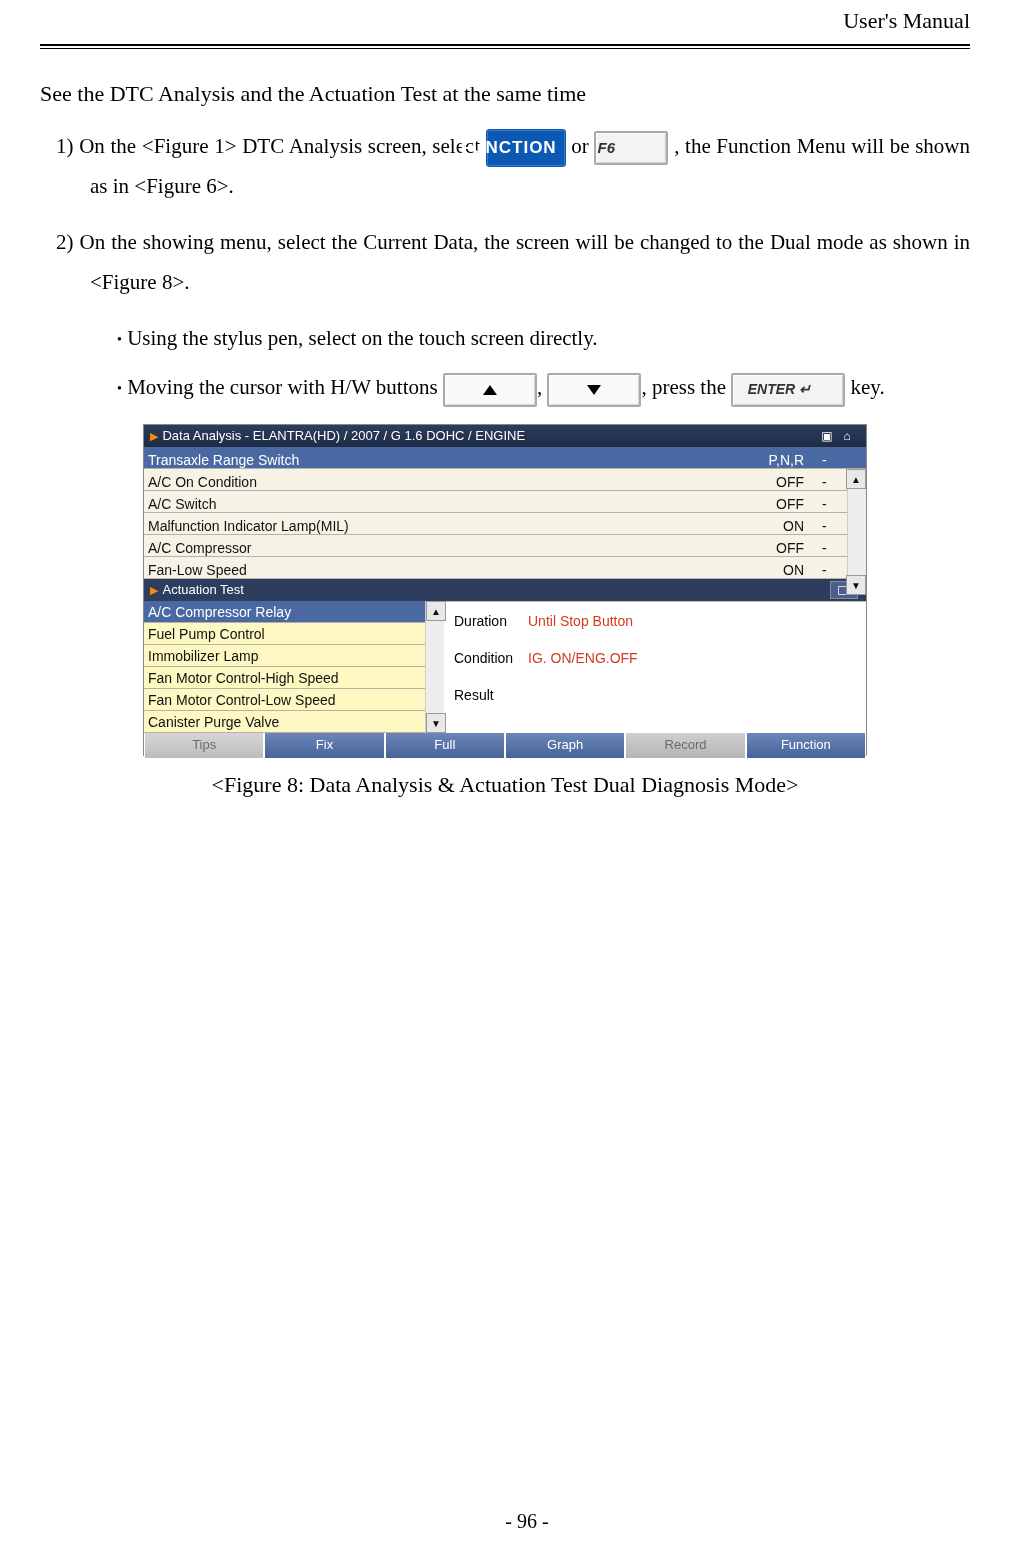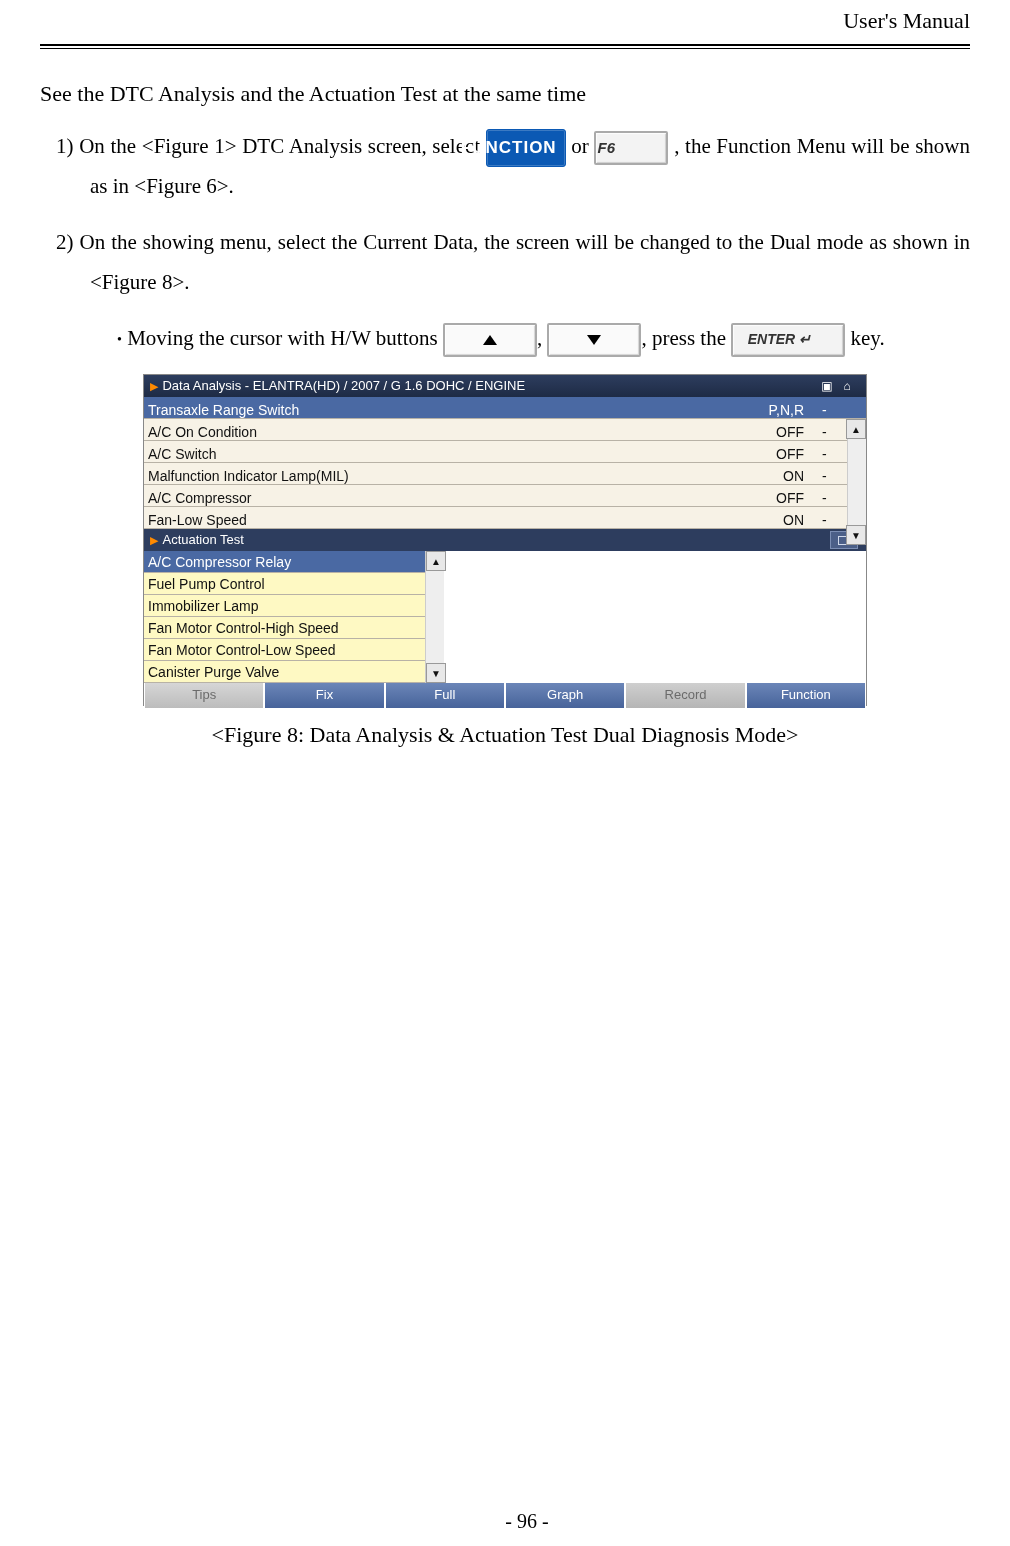--- a/index.html
+++ b/index.html
@@ -207,20 +207,24 @@
   <div class="num-para">
     <span>1) On the &lt;Figure 1&gt; DTC Analysis screen, select </span>
     <span class="btn-function">FUNCTION</span>
     <span> or </span>
     <span class="key-box key-f6">F6</span>
     <span>, the Function Menu will be shown as in &lt;Figure 6&gt;.</span>
   </div>
 
   <div class="num-para">2) On the showing menu, select the Current Data, the screen will be changed to the Dual mode as shown in &lt;Figure 8&gt;.</div>
 
+  <div class="bullet">
+    <span class="bullet-dot">•</span>
+    <span>Using the stylus pen, select on the touch screen directly.</span>
+  </div>
 
   <div class="bullet">
     <span class="bullet-dot">•</span>
     <span>Moving the cursor with H/W buttons </span>
     <span class="key-box key-arrow">
         <span class="tri-up"></span>
       </span><span>, </span>
     <span class="key-box key-arrow">
         <span class="tri-down"></span>
       </span><span>, press the </span>
@@ -303,20 +307,28 @@
           <div class="ss-actuation-row">
               <span>Canister Purge Valve</span>
             </div>
         </div>
         <div class="scroll-col">
           <div class="scroll-btn">▲</div>
           <div style="flex:1;background:#eee;"></div>
           <div class="scroll-btn">▼</div>
         </div>
       </div>
+      <div class="ss-info">
+        <span class="lab">Duration</span>
+        <span class="val-red">Until Stop Button</span>
+        <span class="lab">Condition</span>
+        <span class="val-red">IG. ON/ENG.OFF</span>
+        <span class="lab">Result</span>
+        <span class="val-red"></span>
+      </div>
     </div>
 
     <div class="ss-bottom-btns">
       <div class="tab disabled">Tips</div>
       <div class="tab">Fix</div>
       <div class="tab">Full</div>
       <div class="tab">Graph</div>
       <div class="tab darkdisabled">Record</div>
       <div class="tab">Function</div>
     </div>

